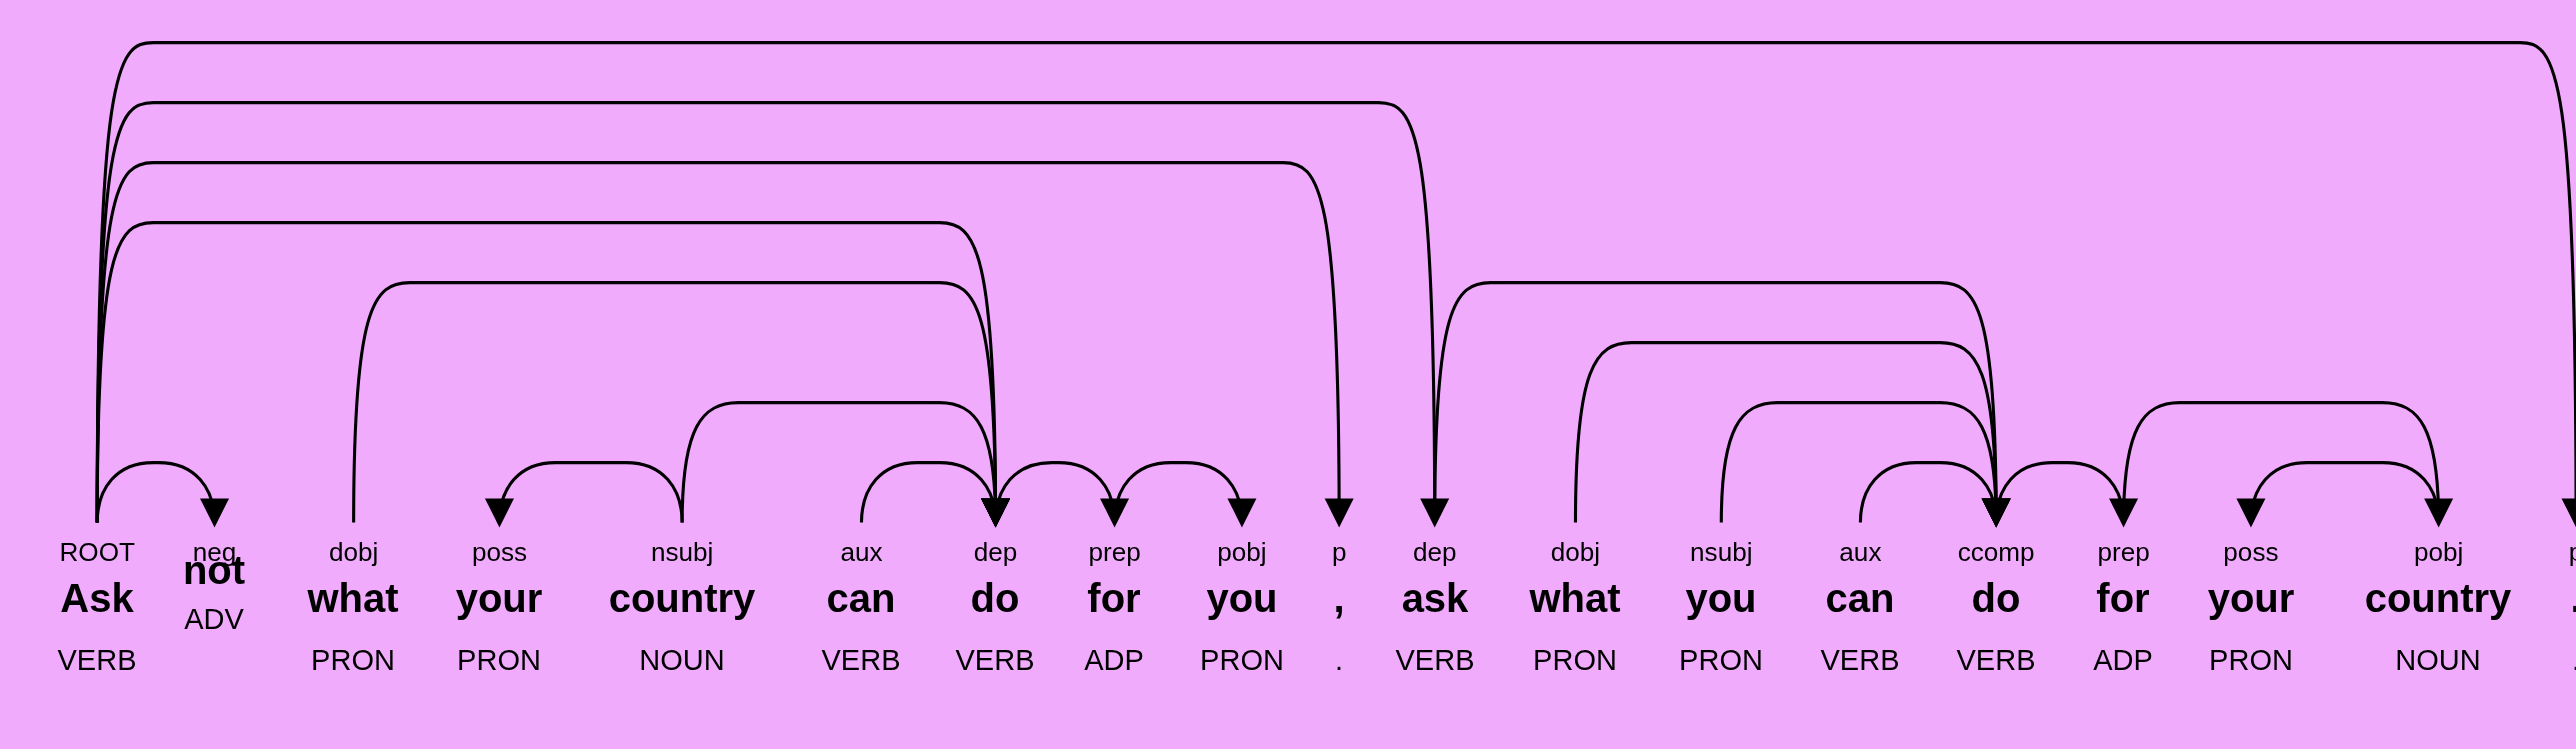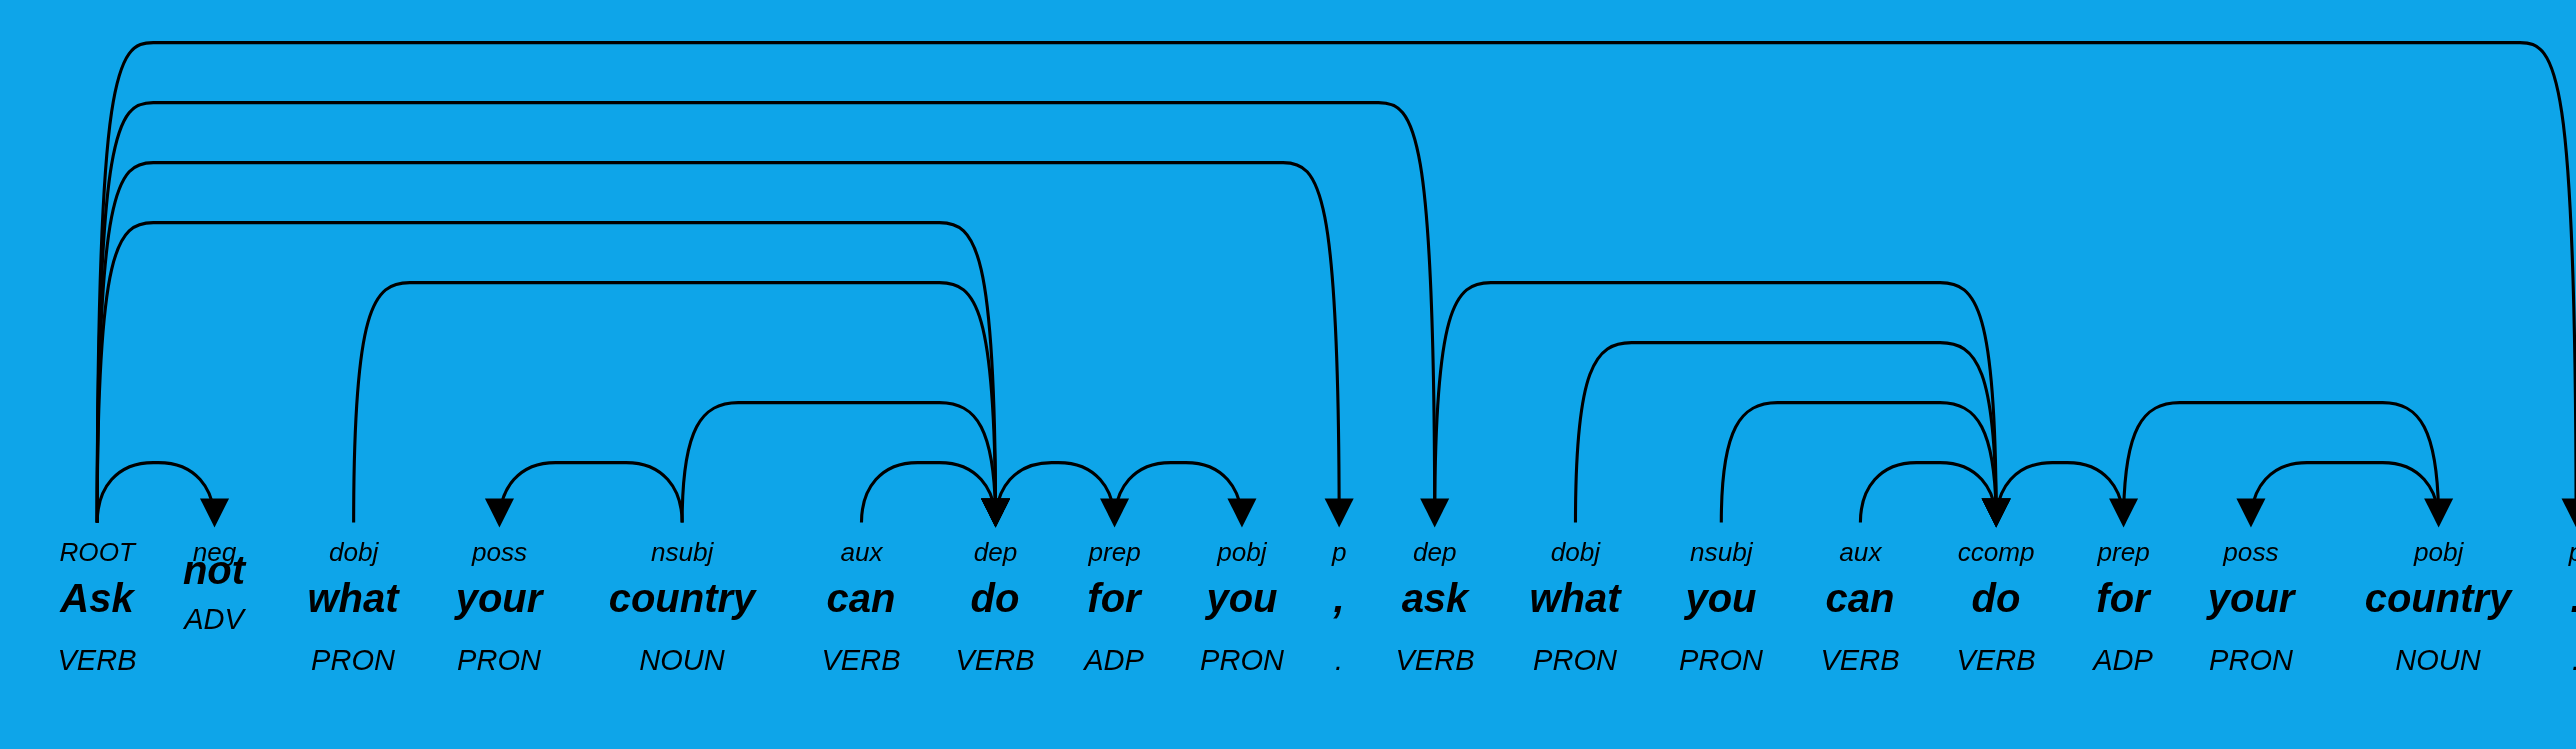--- a/index.html
+++ b/index.html
@@ -1,17 +1,17 @@
 <!DOCTYPE html>
 <html><head>
 <meta charset="utf-8">
 <style>
   html,body{margin:0;padding:0;background:#fff;}
   body{font-family:"Liberation Sans","DejaVu Sans",sans-serif;}
-  #stage{position:relative;width:2576px;height:750px;background:#0ea5e9;overflow:hidden;font-style:italic;}
+  #stage{position:relative;width:2576px;height:750px;background:#f0abfc;overflow:hidden;}
   #dep-svg{position:absolute;left:0;top:0;width:2576px;height:750px;display:block;}
   .arc-path{fill:none;stroke:#000000;stroke-width:3.2;stroke-linecap:butt;}
   .arc-head{fill:#000000;}
   .tok-group{position:absolute;text-align:center;}
   .tok-word{font-weight:bold;font-size:40px;line-height:1;color:#000;white-space:nowrap;}
   .tok-tag{font-weight:normal;font-size:29px;line-height:1;color:#000;white-space:nowrap;}
   .arc-label{font-size:27px;fill:#000000;text-anchor:middle;font-family:"Liberation Sans","DejaVu Sans",sans-serif;}
 </style>
 </head>
 <body>

